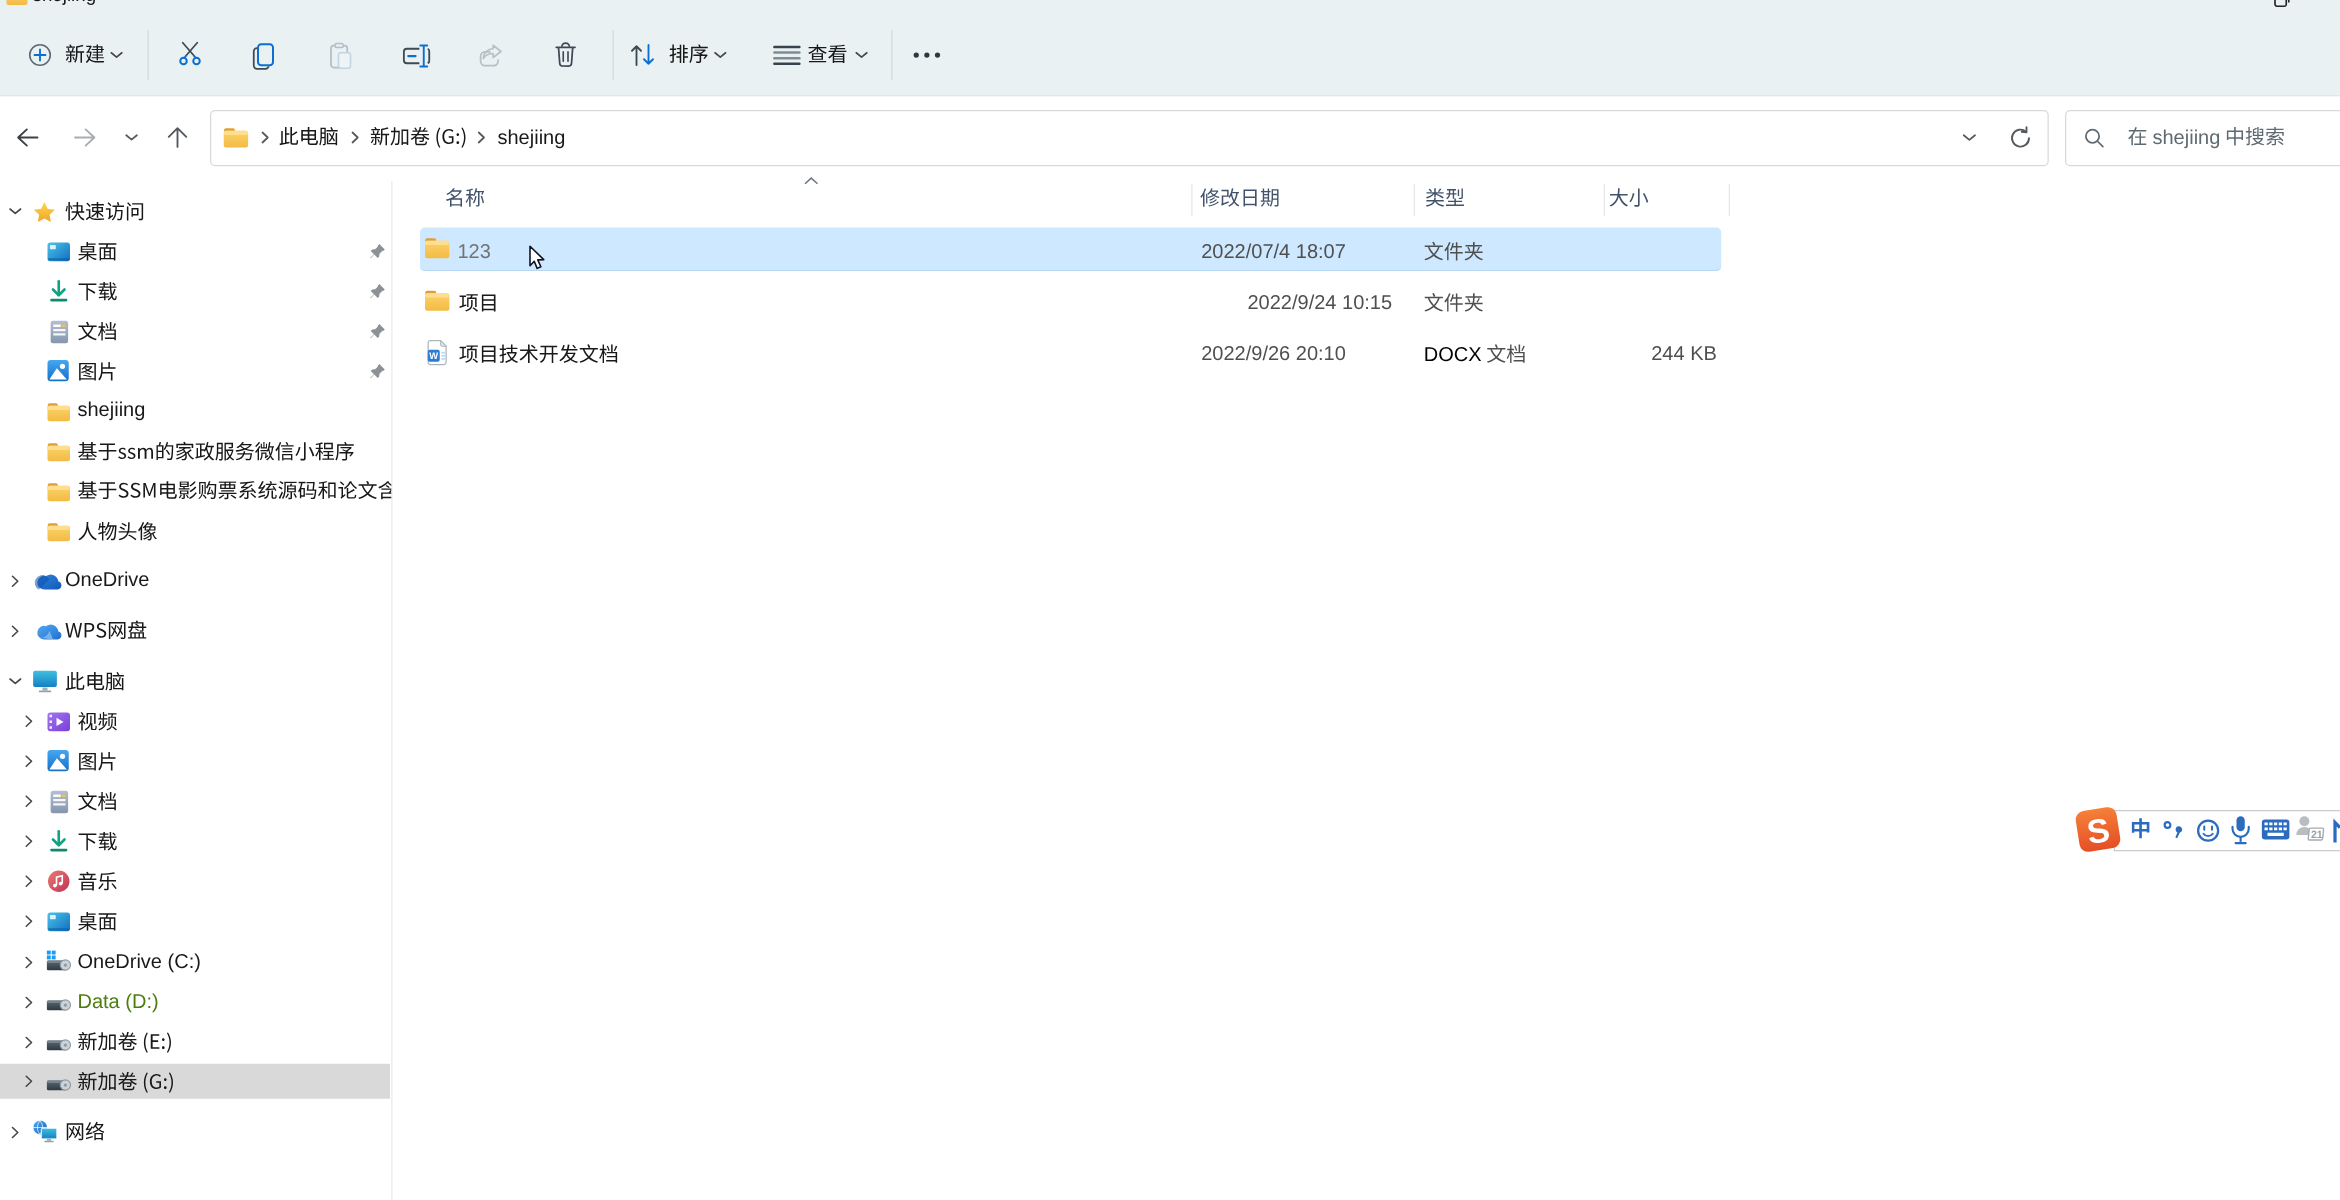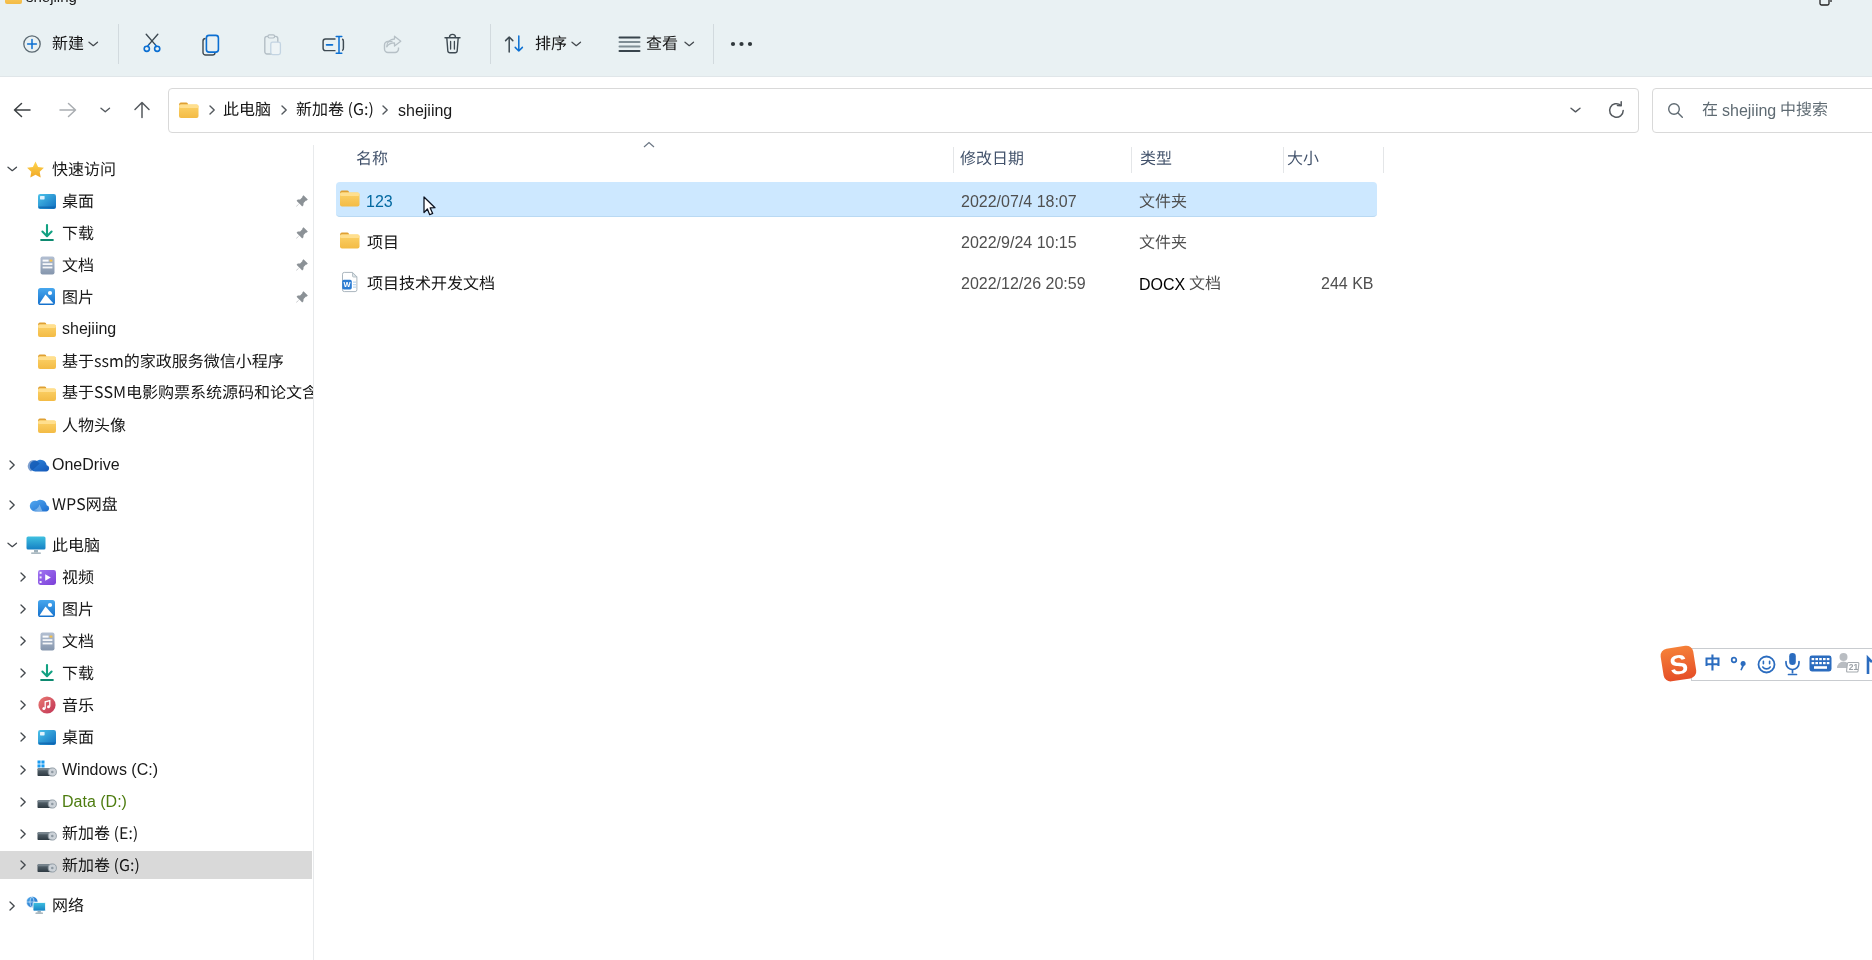--- a/index.html
+++ b/index.html
@@ -442,21 +442,21 @@
 <rect x="0.5" y="0.5" width="3.1" height="3.1" fill="#1a9bf0"></rect>
     <rect x="4.4" y="0.5" width="3.1" height="3.1" fill="#1a9bf0"></rect>
     <rect x="0.5" y="4.4" width="3.1" height="3.1" fill="#1a9bf0"></rect>
     <rect x="4.4" y="4.4" width="3.1" height="3.1" fill="#1a9bf0"></rect>
 <rect x="0.5" y="8.3" width="15.5" height="7.8" rx="1.2" fill="url(#gdrv)"></rect>
 <rect x="0.5" y="8.3" width="15.5" height="2" rx="1" fill="#76838c"></rect>
 <circle cx="15.3" cy="12" r="4.1" fill="#ccd2d8"></circle>
 <circle cx="15.3" cy="12" r="4.1" fill="none" stroke="#8f9aa3" stroke-width="0.9"></circle>
 <circle cx="15.3" cy="12" r="1.3" fill="#8f9aa3"></circle>
 </svg>
-<div class="abs txt" style="left:62px;top:761px;font-size:16px;color:#191919;">Windows (C:)</div>
+<div class="abs txt" style="left:62px;top:761px;font-size:16px;color:#191919;">OneDrive (C:)</div>
 <svg class="abs" style="left:17px;top:795.5px" width="12" height="12" viewBox="0 0 12 12">
     <path d="M4 2 L8.2 6 L4 10" stroke="#43484d" stroke-width="1.3" fill="none" stroke-linecap="round" stroke-linejoin="round"></path>
   </svg>
 <svg class="abs" style="left:37px;top:792px" width="21" height="18" viewBox="0 0 21 18">
 
 <rect x="0.5" y="8.3" width="15.5" height="7.8" rx="1.2" fill="url(#gdrv)"></rect>
 <rect x="0.5" y="8.3" width="15.5" height="2" rx="1" fill="#76838c"></rect>
 <circle cx="15.3" cy="12" r="4.1" fill="#ccd2d8"></circle>
 <circle cx="15.3" cy="12" r="4.1" fill="none" stroke="#8f9aa3" stroke-width="0.9"></circle>
 <circle cx="15.3" cy="12" r="1.3" fill="#8f9aa3"></circle>
@@ -535,58 +535,58 @@
     <svg width="32" height="17" viewBox="0 0 32 17">
       <path d="M7.4 -0.4C7.4 0.8 7.4 2.5 7.1 4.2H1V5.4H6.9C6.3 8.4 4.7 11.5 0.7 13.3C1 13.5 1.4 13.9 1.6 14.2C5.5 12.5 7.2 9.4 8 6.3C9.3 9.9 11.3 12.8 14.4 14.2C14.6 13.9 15 13.4 15.3 13.1C12.2 11.8 10.1 8.9 9 5.4H15.1V4.2H8.4C8.6 2.5 8.7 0.9 8.7 -0.4Z M23.4 -0.2V12.6C23.4 12.9 23.3 13 23 13C22.6 13.1 21.5 13.1 20.3 13C20.5 13.4 20.7 13.9 20.8 14.3C22.3 14.3 23.3 14.3 23.9 14.1C24.5 13.9 24.7 13.5 24.7 12.6V-0.2ZM27.3 3.9C28.7 6.2 30 9.2 30.3 11.1L31.6 10.5C31.2 8.6 29.8 5.7 28.4 3.4ZM19.2 3.5C18.8 5.7 17.9 8.5 16.5 10.2C16.8 10.3 17.4 10.6 17.6 10.8C19.1 9 20 6.1 20.6 3.8Z" fill="#42526b"></path>
     </svg>
   </div>
 <div class="abs" style="left:336px;top:182px;width:1041px;height:35px;background:#cde8ff;border-radius:4px;border-bottom:1px solid #b9d9f3"></div>
 <svg class="abs" style="left:340px;top:190px" width="19.5" height="16.5" viewBox="0 0 19.5 16.5">
 <rect x="0.2" y="0.6" width="8.775" height="6" rx="1.6" fill="#dfa033"></rect>
 <rect x="0" y="2.6" width="19.5" height="13.9" rx="2" fill="url(#gfold)"></rect>
 <rect x="0" y="2.6" width="19.5" height="3.4" rx="1.6" fill="#ffdf8e"></rect>
 </svg>
-<div class="abs txt" style="left:366px;top:193px;font-size:16px;color:#0369a1;">123</div>
+<div class="abs txt" style="left:366px;top:193px;font-size:16px;color:#737373;">123</div>
 <div class="abs txt" style="left:961px;top:193px;font-size:16px;color:#4f4f4f;">2022/07/4 18:07</div>
 <div class="abs" style="left:1139px;top:194px">
     <svg width="48" height="17" viewBox="0 0 48 17">
       <path d="M6.8 -0.2C7.2 0.6 7.8 1.7 8 2.3L9.3 1.9C9.1 1.3 8.5 0.2 8 -0.6ZM0.8 2.4V3.6H3.3C4.2 6 5.5 8.1 7.2 9.8C5.4 11.3 3.2 12.4 0.6 13.1C0.8 13.4 1.2 14 1.3 14.2C4 13.4 6.2 12.2 8 10.7C9.8 12.3 12 13.4 14.6 14.2C14.8 13.8 15.2 13.3 15.5 13.1C12.9 12.4 10.7 11.3 9 9.8C10.6 8.1 11.8 6.1 12.7 3.6H15.3V2.4ZM8.1 9C6.6 7.4 5.4 5.6 4.5 3.6H11.4C10.6 5.7 9.5 7.5 8.1 9Z M21.1 7.5V8.7H25.7V14.3H26.9V8.7H31.2V7.5H26.9V4H30.5V2.8H26.9V-0.2H25.7V2.8H23.5C23.7 2.1 23.9 1.4 24.1 0.6L22.9 0.4C22.5 2.5 21.9 4.5 20.9 5.8C21.2 6 21.7 6.3 22 6.5C22.4 5.8 22.8 4.9 23.1 4H25.7V7.5ZM20.3 -0.4C19.4 2 18 4.4 16.5 6C16.7 6.3 17.1 6.9 17.2 7.2C17.7 6.6 18.2 6 18.7 5.3V14.2H19.8V3.4C20.4 2.3 21 1.1 21.4 -0Z M34.8 3.8C35.4 4.8 36 6.1 36.2 6.9L37.3 6.6C37.1 5.8 36.5 4.5 35.9 3.5ZM43.8 3.5C43.4 4.4 42.7 5.8 42.1 6.6L43 7C43.6 6.2 44.4 4.9 45 3.8ZM39.4 -0.4V2H33.4V3.1H39.4C39.4 4.6 39.3 6 39 7.1H32.9V8.3H38.7C37.9 10.7 36.3 12.3 32.7 13.2C33 13.5 33.4 14 33.5 14.3C37.4 13.2 39.1 11.3 40 8.6C41.2 11.4 43.3 13.3 46.5 14.2C46.7 13.9 47 13.4 47.3 13.1C44.3 12.4 42.3 10.7 41.1 8.3H47.1V7.1H40.3C40.5 5.9 40.6 4.6 40.7 3.1H46.5V2H40.7L40.7 -0.4Z" fill="#4f4f4f"></path>
     </svg>
   </div>
 <svg class="abs" style="left:340px;top:232px" width="19.5" height="16.5" viewBox="0 0 19.5 16.5">
 <rect x="0.2" y="0.6" width="8.775" height="6" rx="1.6" fill="#dfa033"></rect>
 <rect x="0" y="2.6" width="19.5" height="13.9" rx="2" fill="url(#gfold)"></rect>
 <rect x="0" y="2.6" width="19.5" height="3.4" rx="1.6" fill="#ffdf8e"></rect>
 </svg>
 <div class="abs" style="left:367px;top:235px">
     <svg width="32" height="17" viewBox="0 0 32 17">
       <path d="M9.9 5V8.4C9.9 10.1 9.5 12.1 5.1 13.3C5.4 13.5 5.7 14 5.9 14.2C10.4 12.8 11.1 10.5 11.1 8.4V5ZM11 11.5C12.3 12.3 13.8 13.5 14.6 14.3L15.4 13.4C14.6 12.7 13 11.6 11.8 10.8ZM0.5 10.1 0.8 11.3C2.2 10.8 4.2 10.1 6.1 9.5L5.9 8.5L4 9V2.6H5.8V1.4H0.7V2.6H2.8V9.4ZM6.7 3V10.6H7.8V4.1H13.1V10.5H14.3V3H10.5C10.7 2.5 11 1.9 11.2 1.4H15.3V0.3H6.1V1.4H9.8C9.6 1.9 9.5 2.5 9.2 3Z M19.7 5.5H28.1V8.1H19.7ZM19.7 4.3V1.7H28.1V4.3ZM19.7 9.3H28.1V11.9H19.7ZM18.5 0.6V14.2H19.7V13.1H28.1V14.2H29.4V0.6Z" fill="#191919"></path>
     </svg>
   </div>
-<div class="abs txt" style="left:961px;top:234px;font-size:16px;color:#4f4f4f;">2022/9/24 10:15</div>
+<div class="abs txt" style="left:998px;top:234px;font-size:16px;color:#4f4f4f;">2022/9/24 10:15</div>
 <div class="abs" style="left:1139px;top:235px">
     <svg width="48" height="17" viewBox="0 0 48 17">
       <path d="M6.8 -0.2C7.2 0.6 7.8 1.7 8 2.3L9.3 1.9C9.1 1.3 8.5 0.2 8 -0.6ZM0.8 2.4V3.6H3.3C4.2 6 5.5 8.1 7.2 9.8C5.4 11.3 3.2 12.4 0.6 13.1C0.8 13.4 1.2 14 1.3 14.2C4 13.4 6.2 12.2 8 10.7C9.8 12.3 12 13.4 14.6 14.2C14.8 13.8 15.2 13.3 15.5 13.1C12.9 12.4 10.7 11.3 9 9.8C10.6 8.1 11.8 6.1 12.7 3.6H15.3V2.4ZM8.1 9C6.6 7.4 5.4 5.6 4.5 3.6H11.4C10.6 5.7 9.5 7.5 8.1 9Z M21.1 7.5V8.7H25.7V14.3H26.9V8.7H31.2V7.5H26.9V4H30.5V2.8H26.9V-0.2H25.7V2.8H23.5C23.7 2.1 23.9 1.4 24.1 0.6L22.9 0.4C22.5 2.5 21.9 4.5 20.9 5.8C21.2 6 21.7 6.3 22 6.5C22.4 5.8 22.8 4.9 23.1 4H25.7V7.5ZM20.3 -0.4C19.4 2 18 4.4 16.5 6C16.7 6.3 17.1 6.9 17.2 7.2C17.7 6.6 18.2 6 18.7 5.3V14.2H19.8V3.4C20.4 2.3 21 1.1 21.4 -0Z M34.8 3.8C35.4 4.8 36 6.1 36.2 6.9L37.3 6.6C37.1 5.8 36.5 4.5 35.9 3.5ZM43.8 3.5C43.4 4.4 42.7 5.8 42.1 6.6L43 7C43.6 6.2 44.4 4.9 45 3.8ZM39.4 -0.4V2H33.4V3.1H39.4C39.4 4.6 39.3 6 39 7.1H32.9V8.3H38.7C37.9 10.7 36.3 12.3 32.7 13.2C33 13.5 33.4 14 33.5 14.3C37.4 13.2 39.1 11.3 40 8.6C41.2 11.4 43.3 13.3 46.5 14.2C46.7 13.9 47 13.4 47.3 13.1C44.3 12.4 42.3 10.7 41.1 8.3H47.1V7.1H40.3C40.5 5.9 40.6 4.6 40.7 3.1H46.5V2H40.7L40.7 -0.4Z" fill="#4f4f4f"></path>
     </svg>
   </div>
 <svg class="abs" style="left:341px;top:272px" width="17" height="20" viewBox="0 0 17 20">
 <path d="M1.5 2.2 a1.8 1.8 0 0 1 1.8-1.8 h8.2 l4.4 4.4 v13 a1.8 1.8 0 0 1 -1.8 1.8 h-10.8 a1.8 1.8 0 0 1 -1.8-1.8 z" fill="#fff" stroke="#aab6be" stroke-width="1"></path>
 <path d="M11.5 0.6 l4.4 4.4 h-3.4 a1 1 0 0 1 -1-1 z" fill="#dfe6ea" stroke="#aab6be" stroke-width="0.8"></path>
 <rect x="1.2" y="7.8" width="9.6" height="9.6" rx="1.6" fill="#2b7cd3"></rect>
 <text x="6" y="15" font-size="7.5" font-weight="bold" fill="#fff" text-anchor="middle" font-family="Liberation Sans">W</text>
 <rect x="12" y="9.5" width="3.2" height="1.3" fill="#bcd7f0"></rect>
 <rect x="12" y="12" width="3.2" height="1.3" fill="#bcd7f0"></rect>
 <rect x="12" y="14.5" width="3.2" height="1.3" fill="#bcd7f0"></rect>
 </svg>
 <div class="abs" style="left:367px;top:276px">
     <svg width="128" height="17" viewBox="0 0 128 17">
       <path d="M9.9 5V8.4C9.9 10.1 9.5 12.1 5.1 13.3C5.4 13.5 5.7 14 5.9 14.2C10.4 12.8 11.1 10.5 11.1 8.4V5ZM11 11.5C12.3 12.3 13.8 13.5 14.6 14.3L15.4 13.4C14.6 12.7 13 11.6 11.8 10.8ZM0.5 10.1 0.8 11.3C2.2 10.8 4.2 10.1 6.1 9.5L5.9 8.5L4 9V2.6H5.8V1.4H0.7V2.6H2.8V9.4ZM6.7 3V10.6H7.8V4.1H13.1V10.5H14.3V3H10.5C10.7 2.5 11 1.9 11.2 1.4H15.3V0.3H6.1V1.4H9.8C9.6 1.9 9.5 2.5 9.2 3Z M19.7 5.5H28.1V8.1H19.7ZM19.7 4.3V1.7H28.1V4.3ZM19.7 9.3H28.1V11.9H19.7ZM18.5 0.6V14.2H19.7V13.1H28.1V14.2H29.4V0.6Z M41.8 -0.4V2.1H38V3.2H41.8V5.6H38.4V6.7H38.9L38.8 6.7C39.5 8.4 40.4 9.9 41.5 11.1C40.2 12.1 38.7 12.8 37.1 13.2C37.4 13.4 37.6 13.9 37.8 14.3C39.4 13.8 41 13 42.4 12C43.6 13 45 13.8 46.7 14.3C46.8 14 47.2 13.5 47.4 13.3C45.8 12.8 44.4 12.1 43.3 11.2C44.7 9.8 45.9 8.1 46.5 5.9L45.8 5.6L45.6 5.6H43V3.2H46.9V2.1H43V-0.4ZM40 6.7H45C44.4 8.2 43.5 9.4 42.4 10.4C41.4 9.4 40.6 8.1 40 6.7ZM34.8 -0.4V2.8H32.8V3.9H34.8V7.4C34 7.7 33.2 7.9 32.6 8L32.9 9.2L34.8 8.6V12.8C34.8 13.1 34.8 13.1 34.5 13.1C34.3 13.1 33.6 13.1 32.9 13.1C33 13.4 33.2 13.9 33.3 14.2C34.4 14.2 35 14.2 35.5 14C35.9 13.8 36 13.5 36 12.8V8.3L38 7.7L37.8 6.6L36 7.1V3.9H37.8V2.8H36V-0.4Z M57.7 0.6C58.7 1.3 60 2.3 60.6 3L61.5 2.1C60.8 1.5 59.6 0.5 58.6 -0.2ZM55.4 -0.4V3.6H49.1V4.8H55C53.6 7.5 51.1 10.1 48.6 11.4C48.9 11.6 49.3 12.1 49.5 12.4C51.7 11.2 53.8 9 55.4 6.5V14.3H56.7V6C58.3 8.5 60.5 10.9 62.4 12.3C62.7 12 63.1 11.5 63.4 11.3C61.2 9.9 58.7 7.3 57.2 4.8H62.8V3.6H56.7V-0.4Z M74.4 1.8V6.3H69.9V5.6V1.8ZM64.8 6.3V7.5H68.6C68.4 9.7 67.6 11.8 64.9 13.4C65.2 13.7 65.6 14.1 65.8 14.3C68.8 12.5 69.6 10 69.8 7.5H74.4V14.3H75.6V7.5H79.2V6.3H75.6V1.8H78.7V0.6H65.4V1.8H68.7V5.6L68.7 6.3Z M90.8 0.4C91.5 1.1 92.4 2.1 92.8 2.7L93.8 2.1C93.3 1.5 92.4 0.5 91.7 -0.2ZM82.3 4.6C82.5 4.5 83 4.4 84 4.4H86.3C85.2 7.7 83.4 10.3 80.5 12.1C80.8 12.3 81.2 12.8 81.4 13C83.5 11.7 85 10.1 86.1 8.1C86.7 9.3 87.5 10.4 88.5 11.2C87.1 12.2 85.5 12.9 83.8 13.3C84.1 13.5 84.4 14 84.5 14.3C86.3 13.8 88 13.1 89.4 12C90.9 13.1 92.6 13.9 94.7 14.3C94.8 14 95.2 13.5 95.4 13.3C93.5 12.9 91.8 12.2 90.4 11.3C91.8 10 92.8 8.4 93.5 6.4L92.7 6L92.5 6.1H87.1C87.3 5.5 87.5 5 87.6 4.4H94.9L94.9 3.2H88C88.2 2.1 88.4 1 88.6 -0.3L87.2 -0.5C87.1 0.8 86.9 2 86.6 3.2H83.7C84.1 2.4 84.6 1.3 84.8 0.2L83.6 0C83.3 1.2 82.7 2.5 82.5 2.9C82.3 3.2 82.1 3.4 81.9 3.5C82 3.8 82.2 4.4 82.3 4.6ZM89.4 10.5C88.3 9.6 87.5 8.5 86.8 7.2H91.9C91.3 8.5 90.4 9.6 89.4 10.5Z M102.8 -0.2C103.2 0.6 103.8 1.7 104 2.3L105.3 1.9C105.1 1.3 104.5 0.2 104 -0.6ZM96.8 2.4V3.6H99.3C100.2 6 101.5 8.1 103.2 9.8C101.4 11.3 99.2 12.4 96.6 13.1C96.8 13.4 97.2 14 97.3 14.2C100 13.4 102.2 12.2 104 10.7C105.8 12.3 108 13.4 110.6 14.2C110.8 13.8 111.2 13.3 111.5 13.1C108.9 12.4 106.7 11.3 105 9.8C106.6 8.1 107.8 6.1 108.7 3.6H111.3V2.4ZM104.1 9C102.6 7.4 101.4 5.6 100.5 3.6H107.4C106.6 5.7 105.5 7.5 104.1 9Z M125.6 0.6C125.3 1.8 124.6 3.4 124 4.5L125 4.8C125.6 3.8 126.3 2.2 126.8 0.9ZM118.4 1C118.9 2.1 119.5 3.7 119.8 4.7L120.8 4.2C120.5 3.3 119.9 1.8 119.3 0.6ZM115.1 -0.4V3H112.8V4.1H114.9C114.4 6.3 113.4 8.8 112.4 10.2C112.6 10.5 112.9 11 113 11.3C113.8 10.2 114.5 8.4 115.1 6.6V14.3H116.2V6.2C116.7 7 117.3 8 117.6 8.5L118.3 7.6C118 7.2 116.7 5.3 116.2 4.7V4.1H118.2V3H116.2V-0.4ZM117.9 12V13.1H125.5V14.1H126.7V5.5H123.1V-0.4H121.9V5.5H118.3V6.6H125.5V8.7H118.5V9.8H125.5V12Z" fill="#191919"></path>
     </svg>
   </div>
-<div class="abs txt" style="left:961px;top:275px;font-size:16px;color:#4f4f4f;">2022/12/26 20:59</div>
+<div class="abs txt" style="left:961px;top:275px;font-size:16px;color:#4f4f4f;">2022/9/26 20:10</div>
 <div class="abs" style="left:1139px;top:276px;display:flex">
     <span class="txt gray" style="margin-right:4px">DOCX</span>
     <svg width="32" height="17" viewBox="0 0 32 17">
       <path d="M6.8 -0.2C7.2 0.6 7.8 1.7 8 2.3L9.3 1.9C9.1 1.3 8.5 0.2 8 -0.6ZM0.8 2.4V3.6H3.3C4.2 6 5.5 8.1 7.2 9.8C5.4 11.3 3.2 12.4 0.6 13.1C0.8 13.4 1.2 14 1.3 14.2C4 13.4 6.2 12.2 8 10.7C9.8 12.3 12 13.4 14.6 14.2C14.8 13.8 15.2 13.3 15.5 13.1C12.9 12.4 10.7 11.3 9 9.8C10.6 8.1 11.8 6.1 12.7 3.6H15.3V2.4ZM8.1 9C6.6 7.4 5.4 5.6 4.5 3.6H11.4C10.6 5.7 9.5 7.5 8.1 9Z M29.6 0.6C29.3 1.8 28.6 3.4 28 4.5L29 4.8C29.6 3.8 30.3 2.2 30.8 0.9ZM22.4 1C22.9 2.1 23.5 3.7 23.8 4.7L24.8 4.2C24.5 3.3 23.9 1.8 23.3 0.6ZM19.1 -0.4V3H16.8V4.1H18.9C18.4 6.3 17.4 8.8 16.4 10.2C16.6 10.5 16.9 11 17 11.3C17.8 10.2 18.5 8.4 19.1 6.6V14.3H20.2V6.2C20.7 7 21.3 8 21.6 8.5L22.3 7.6C22 7.2 20.7 5.3 20.2 4.7V4.1H22.2V3H20.2V-0.4ZM21.9 12V13.1H29.5V14.1H30.7V5.5H27.1V-0.4H25.9V5.5H22.3V6.6H29.5V8.7H22.5V9.8H29.5V12Z" fill="#4f4f4f"></path>
     </svg>
   </div>
 <div class="abs txt" style="left:1321px;top:275px;font-size:16px;color:#4f4f4f;">244 KB</div>
 <svg class="abs" style="left:423px;top:196px" width="14" height="21" viewBox="0 0 14 21">
 <path d="M1 1 L1 16.6 L4.4 13 L6.7 18.7 L9.7 17.4 L7.2 11.9 L12 11.7 Z" fill="#fff" stroke="#0b1220" stroke-width="1.25" stroke-linejoin="round"></path>
 </svg>

